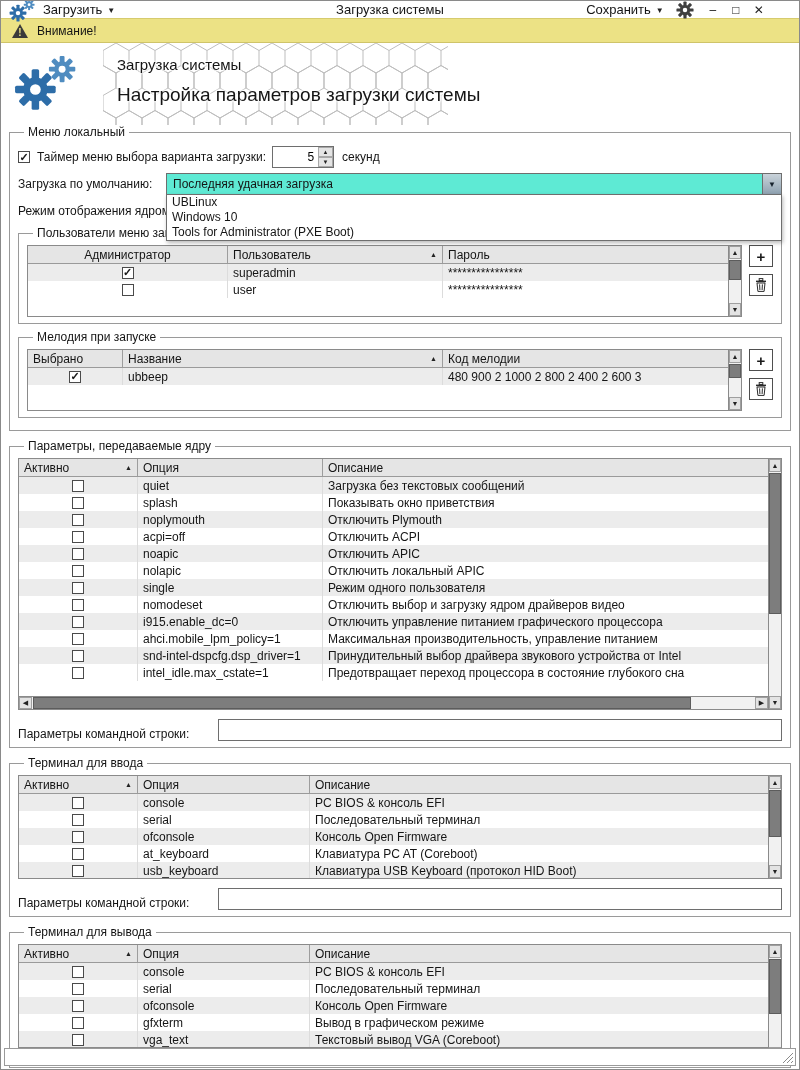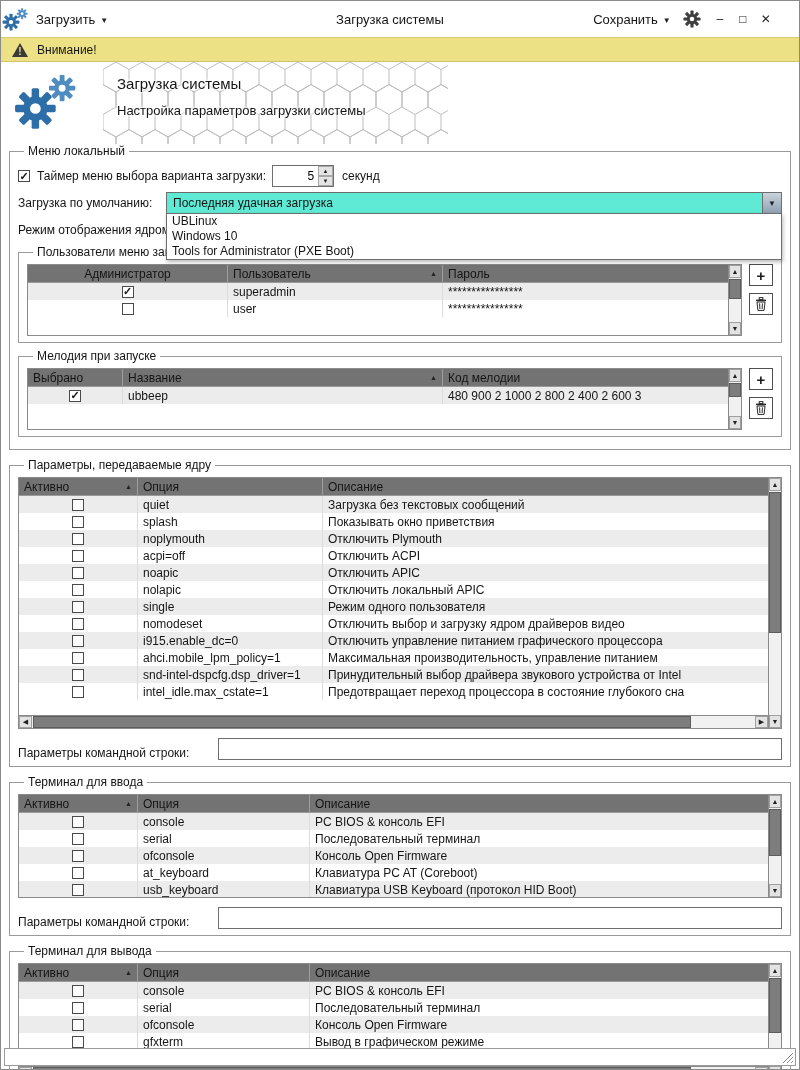--- a/index.html
+++ b/index.html
@@ -4,40 +4,40 @@
 <style>
   * { box-sizing: border-box; margin: 0; padding: 0; }
   html,body { background:#fff; }
   body {
     width: 800px; height: 1070px; position: relative;
     font-family: "Liberation Sans", sans-serif; font-size: 12px; color: #151515;
   }
   .window { position:absolute; inset:0; border:1px solid #8a8a8a; background:#fff; overflow:hidden; }
 
   
-  .titlebar { height:36px; display:flex; align-items:center; padding:0 1px; gap:8px; background:#fff; }
+  .titlebar { height:17px; display:flex; align-items:center; padding:0 8px; gap:8px; background:#fff; }
   .tb-left { display:flex; align-items:center; gap:8px; width:210px; }
   .tb-title { flex:1; text-align:center; font-size:13px; }
   .tb-right { display:flex; align-items:center; gap:12px; width:230px; justify-content:center; }
   .menu-btn { display:flex; gap:5px; align-items:center; font-size:13px; cursor:default; }
   .dd-glyph { font-size:8px; color:#222; padding-top:2px; }
   .win-controls { display:flex; gap:9px; font-size:12px; color:#222; }
   .win-controls span { width:14px; text-align:center; }
 
   
   .warnbar { height:25px; background:#ece285; border-top:1px solid #d6cb6e; border-bottom:1px solid #cfc469;
              display:flex; align-items:center; gap:8px; padding:0 10px; font-size:12px; }
 
   
   .header { height:82px; position:relative; overflow:hidden; background:#fff; }
   .hex-bg { position:absolute; left:102px; top:0; }
   .logo { position:absolute; left:13px; top:10px; }
   .header-text { position:absolute; left:116px; top:13px; }
   .h-title { font-size:15px; margin-bottom:11px; }
-  .h-sub { font-size:13px; }
+  .h-sub { font-size:19px; }
   .h-title,.h-sub { text-shadow:0 0 2px #fff,0 0 3px #fff,0 0 4px #fff,1px 1px 2px #fff,-1px -1px 2px #fff; }
 
   
   fieldset { border:1px solid #9a9a9a; margin:0 8px 8px; padding:2px 8px 6px; background:#fff; }
   legend { font-size:12px; padding:0 4px; margin-left:6px; }
   fieldset.nested { margin:4px 0 6px; }
 
   .form-row { display:flex; align-items:center; margin-top:5px; height:22px; }
   .lbl { white-space:nowrap; }
   .cb { width:12px; height:12px; border:1px solid #4a4a4a; background:#fff; display:inline-flex;
@@ -60,21 +60,21 @@
   .combo-arrow { width:19px; background:linear-gradient(#c9d3da,#8fa2b1); border-left:1px solid #6e6e6e;
                  display:flex; align-items:center; justify-content:center; font-size:8px; color:#16222c; }
   .combo-list { position:absolute; top:100%; left:-1px; right:-1px; background:#fff; border:1px solid #6e6e6e;
                 z-index:50; box-shadow:1px 2px 4px rgba(0,0,0,.28); }
   .combo-item { height:15px; line-height:15px; padding:0 5px; white-space:nowrap; overflow:hidden; }
 
   
   .table-wrap { display:flex; align-items:flex-start; gap:7px; margin-top:3px; }
   .table { display:flex; border:1px solid #8a8a8a; background:#fff; flex:1; min-width:0; }
   .tmain { flex:1; display:flex; flex-direction:column; min-width:0; }
-  .thead { display:flex; background:#737373; height:18px; border-bottom:1px solid #9a9a9a; flex:none; }
+  .thead { display:flex; background:#e5e5e5; height:18px; border-bottom:1px solid #9a9a9a; flex:none; }
   .hcell { display:flex; align-items:center; padding:0 5px; border-right:1px solid #9d9d9d; overflow:hidden; white-space:nowrap; }
   .hcell.c2 { border-right:none; }
   .sort { margin-left:auto; font-size:7px; color:#222; padding-left:4px; }
   .tbody { flex:1; overflow:hidden; background:#fff; }
   .trow { display:flex; height:17px; align-items:stretch; }
   .trow.odd { background:#ececec; }
   .tcell { padding:0 5px; border-right:1px solid #dcdcdc; overflow:hidden; white-space:nowrap;
            display:flex; align-items:center; }
   .tcell.c2 { border-right:none; }
   .center { justify-content:center; }

